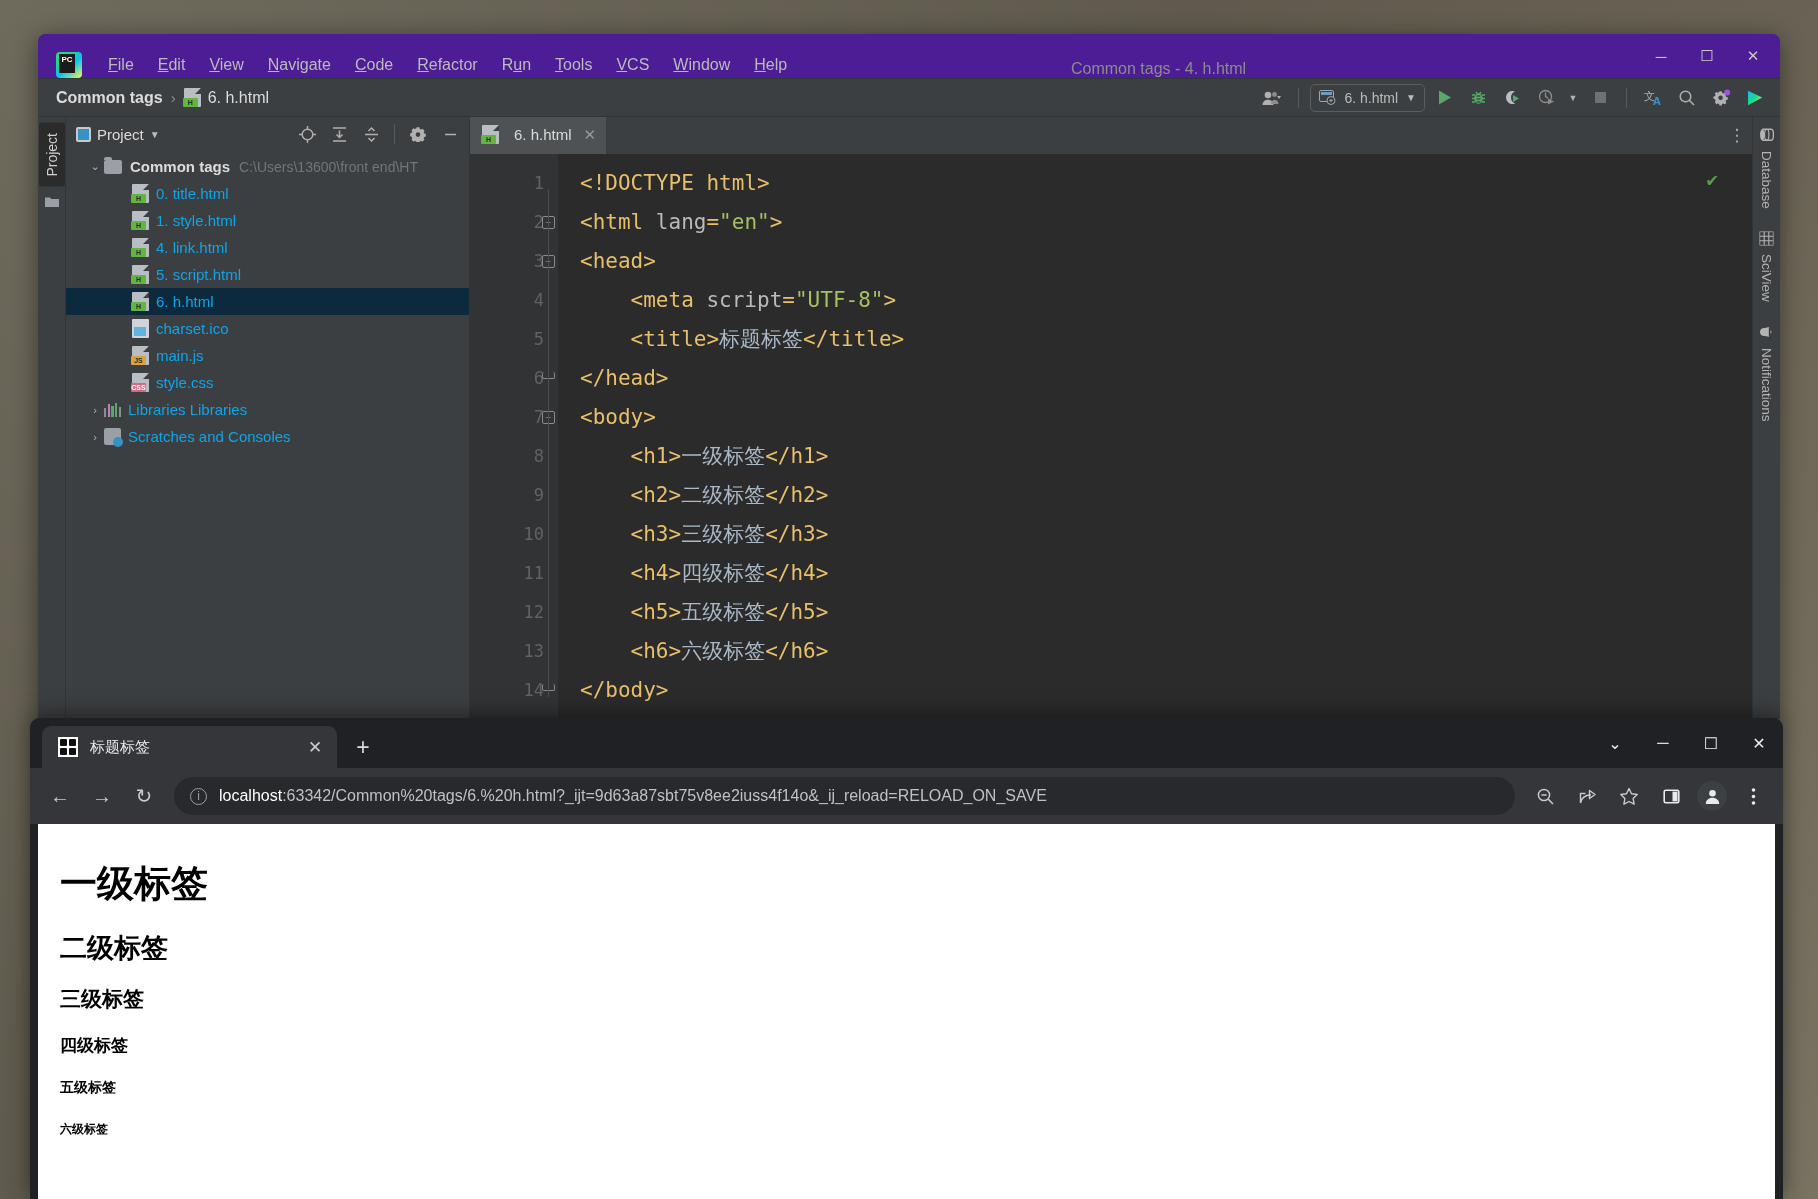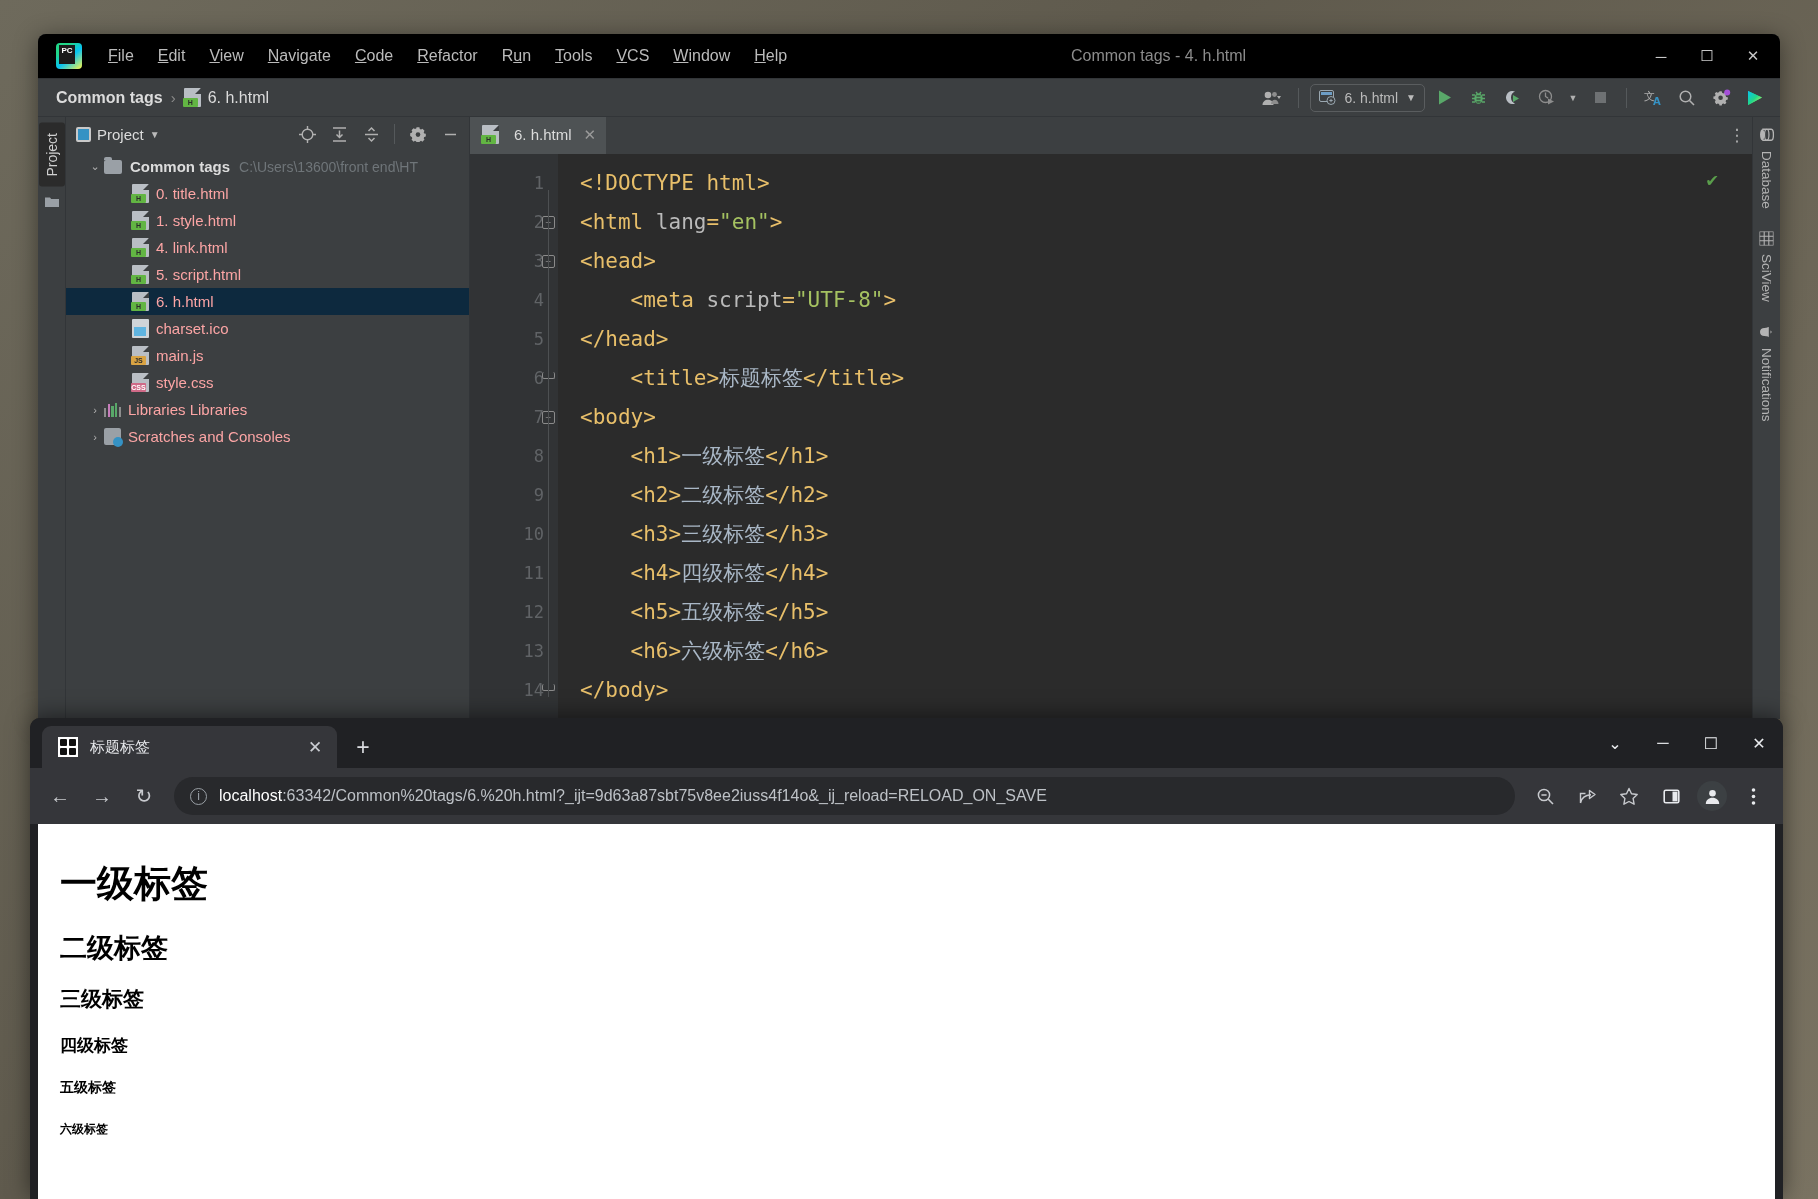--- a/index.html
+++ b/index.html
@@ -19,22 +19,22 @@
     position: absolute;
     left: 38px; top: 34px;
     width: 1742px; height: 685px;
     background: #3c3f41;
     border-radius: 8px 8px 0 0;
     overflow: hidden;
     box-shadow: 0 4px 24px rgba(0,0,0,.45);
     display: flex; flex-direction: column;
   }
   .ide-titlebar {
-    height: 45px; background: #000000;
-    display: flex; align-items: center;
+    height: 45px; background: #4c1d95;
+    display: flex; align-items: flex-end;
     border-bottom: 1px solid #323538;
     flex: 0 0 45px;
   }
   .pc-logo {
     width: 26px; height: 26px; margin: 0 14px 0 18px;
     border-radius: 4px;
     background:
       linear-gradient(140deg,#21d789 0%, #21d789 25%, #07c3f2 55%, #fcf84a 100%);
     position: relative; flex: 0 0 26px;
   }
@@ -144,21 +144,21 @@
     color:#2b2b2b; border-radius:1px;
   }
   .badge.h { background:#62b543; }
   .badge.js{ background:#d9a343; }
   .badge.css{background:#cf6a87; color:#fff;}
   .folder {
     width:18px;height:14px;background:#9aa0a6;border-radius:2px;
     margin-right:8px;flex:0 0 18px; position:relative;
   }
   .folder::before{content:"";position:absolute;top:-3px;left:0;width:8px;height:3px;background:#9aa0a6;border-radius:2px 2px 0 0;}
-  .tlabel { color:#fca5a5; }
+  .tlabel { color:#0ea5e9; }
   .tlabel.bold { font-weight:bold; color:#dcdcdc; }
   .tpath { color:#6f7579; font-size:14px; margin-left:9px; }
   .imgicon{width:17px;height:19px;background:#cfd4d8;border-radius:1px;margin-right:7px;flex:0 0 17px;position:relative;}
   .imgicon::after{content:"";position:absolute;left:2px;bottom:2px;width:12px;height:9px;background:#5fb4e0;}
   .libicon{width:17px;height:15px;margin-right:7px;flex:0 0 17px;display:flex;gap:1.5px;align-items:flex-end;}
   .libicon i{width:2.5px;display:block;}
   .scicon{width:17px;height:17px;margin-right:7px;flex:0 0 17px;position:relative;background:#9aa0a6;border-radius:2px;}
   .scicon::after{content:"";position:absolute;right:-2px;bottom:-2px;width:10px;height:10px;border-radius:50%;background:#3592c4;}
 
   
@@ -557,22 +557,22 @@
             <div class="gline">12</div>
             <div class="gline">13</div>
             <div class="gline">14</div>
           </div>
         <div class="codetext" id="codetext">
           <div class="checkmark">✔</div>
         <div class="cline"><span style="white-space:pre"></span><span class="dtd">&lt;!DOCTYPE html&gt;</span></div>
             <div class="cline"><span style="white-space:pre"></span><span class="tag">&lt;html </span><span class="attr">lang</span><span class="tag">=</span><span class="val">"en"</span><span class="tag">&gt;</span></div>
             <div class="cline"><span style="white-space:pre"></span><span class="tag">&lt;head&gt;</span></div>
             <div class="cline"><span style="white-space:pre">    </span><span class="tag">&lt;meta </span><span class="attr">script</span><span class="tag">=</span><span class="val">"UTF-8"</span><span class="tag">&gt;</span></div>
+            <div class="cline"><span style="white-space:pre">    </span><span class="tag">&lt;title&gt;</span><span class="txt">标题标签</span><span class="tag">&lt;/title&gt;</span></div>
             <div class="cline"><span style="white-space:pre"></span><span class="tag">&lt;/head&gt;</span></div>
-            <div class="cline"><span style="white-space:pre">    </span><span class="tag">&lt;title&gt;</span><span class="txt">标题标签</span><span class="tag">&lt;/title&gt;</span></div>
             <div class="cline"><span style="white-space:pre"></span><span class="tag">&lt;body&gt;</span></div>
             <div class="cline"><span style="white-space:pre">    </span><span class="tag">&lt;h1&gt;</span><span class="txt">一级标签</span><span class="tag">&lt;/h1&gt;</span></div>
             <div class="cline"><span style="white-space:pre">    </span><span class="tag">&lt;h2&gt;</span><span class="txt">二级标签</span><span class="tag">&lt;/h2&gt;</span></div>
             <div class="cline"><span style="white-space:pre">    </span><span class="tag">&lt;h3&gt;</span><span class="txt">三级标签</span><span class="tag">&lt;/h3&gt;</span></div>
             <div class="cline"><span style="white-space:pre">    </span><span class="tag">&lt;h4&gt;</span><span class="txt">四级标签</span><span class="tag">&lt;/h4&gt;</span></div>
             <div class="cline"><span style="white-space:pre">    </span><span class="tag">&lt;h5&gt;</span><span class="txt">五级标签</span><span class="tag">&lt;/h5&gt;</span></div>
             <div class="cline"><span style="white-space:pre">    </span><span class="tag">&lt;h6&gt;</span><span class="txt">六级标签</span><span class="tag">&lt;/h6&gt;</span></div>
             <div class="cline"><span style="white-space:pre"></span><span class="tag">&lt;/body&gt;</span></div>
           </div>
       <div style="position: absolute; left: 70px; top: 10px; width: 20px; height: 100%; pointer-events: none;">

